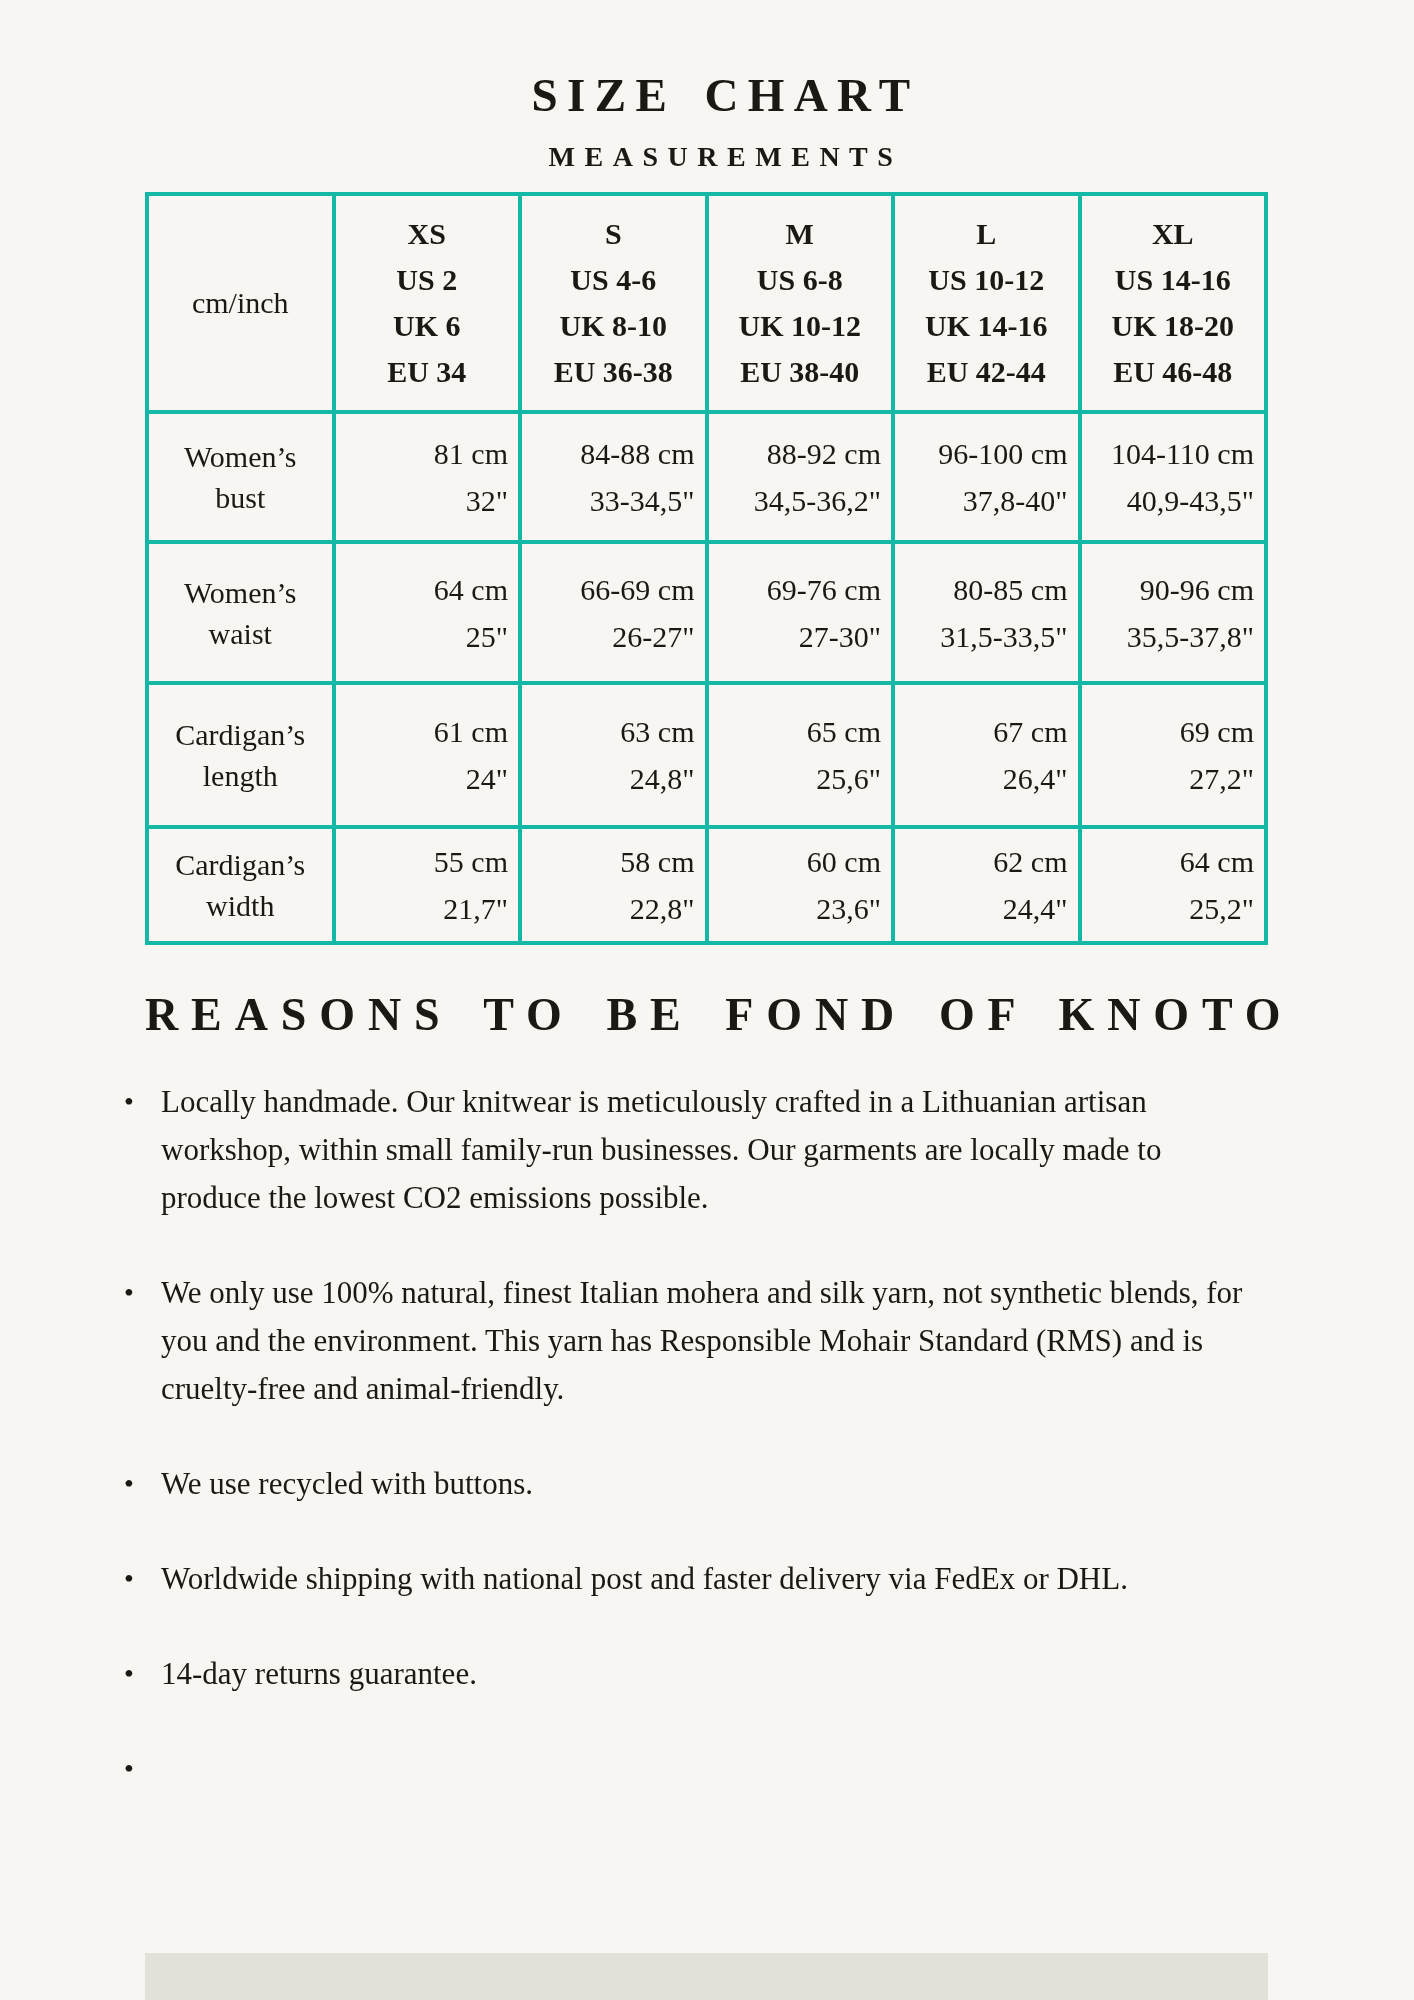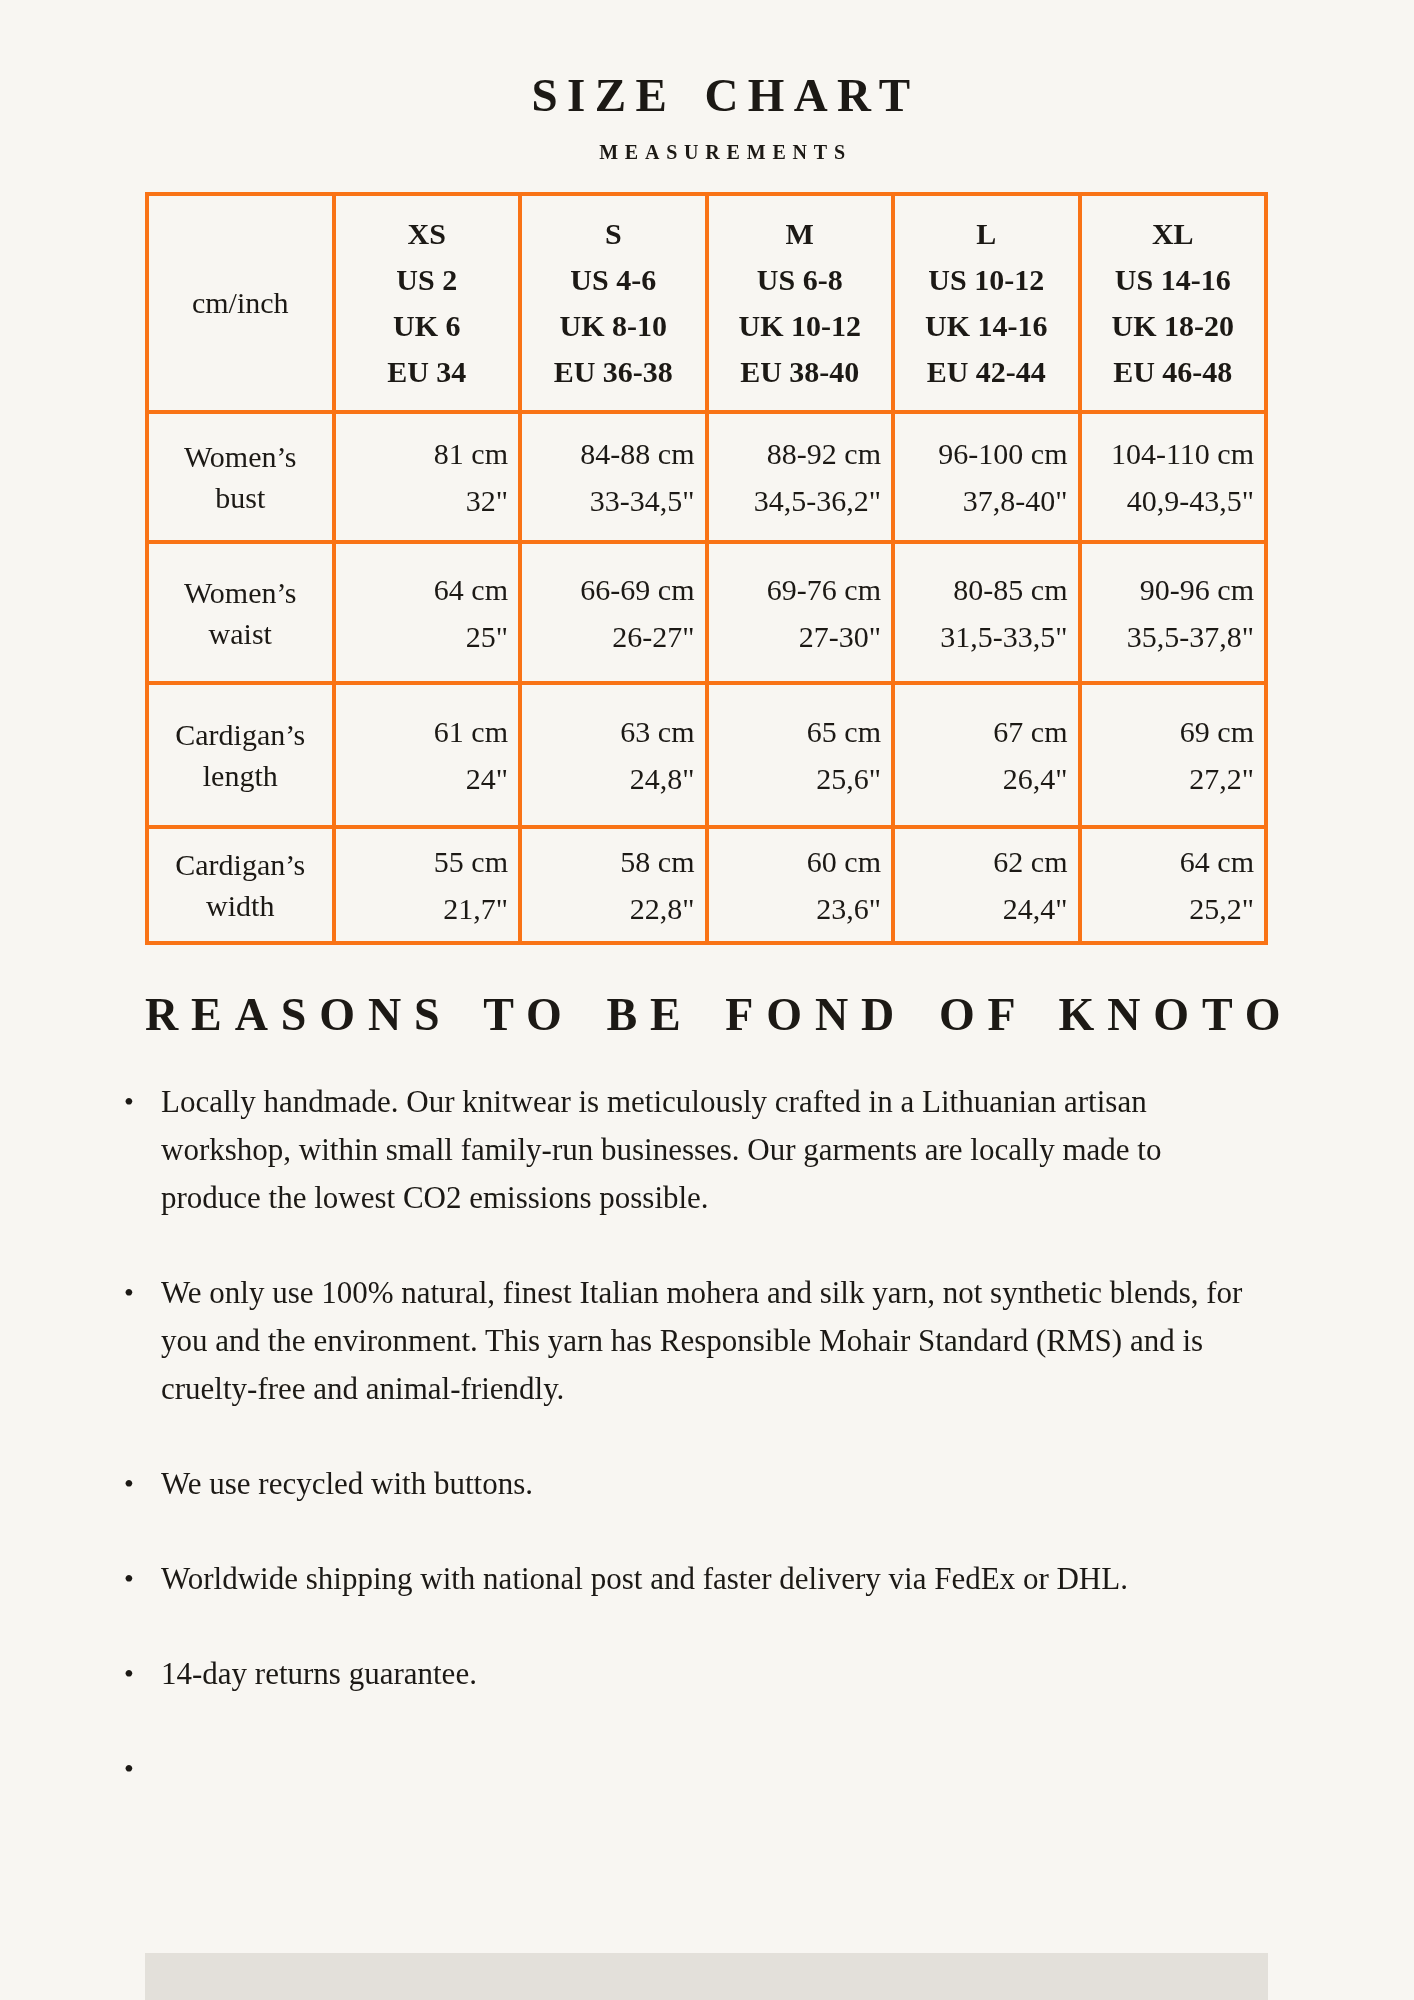--- a/index.html
+++ b/index.html
@@ -19,33 +19,33 @@
     text-align:center;transform:translateX(19px);
   }
   .doc-title{
     position:absolute;left:0;right:0;top:68px;
     font-size:47px;font-weight:bold;
     letter-spacing:0.20em;word-spacing:0.15em;
     margin:0;
   }
   .doc-subtitle{
     position:absolute;left:0;right:0;top:141px;
-    font-size:20px;font-weight:bold;
+    font-size:28px;font-weight:bold;
     letter-spacing:0.34em;word-spacing:0.1em;
     margin:0;
   }
 
   
   table.size-table{
     position:absolute;left:145px;top:192px;width:1123px;
     border-collapse:collapse;table-layout:fixed;
     text-align:center;
   }
   table.size-table td{
-    border:4px solid #f97316;
+    border:4px solid #14b8a6;
     vertical-align:middle;
     padding:0 10px;
   }
   tr.header-row td{height:214px;}
   tr.row-1 td{height:126px;}
   tr.row-2 td{height:137px;}
   tr.row-3 td{height:140px;}
   tr.row-4 td{height:112px;}
 
   .corner-label{font-size:30px;}

